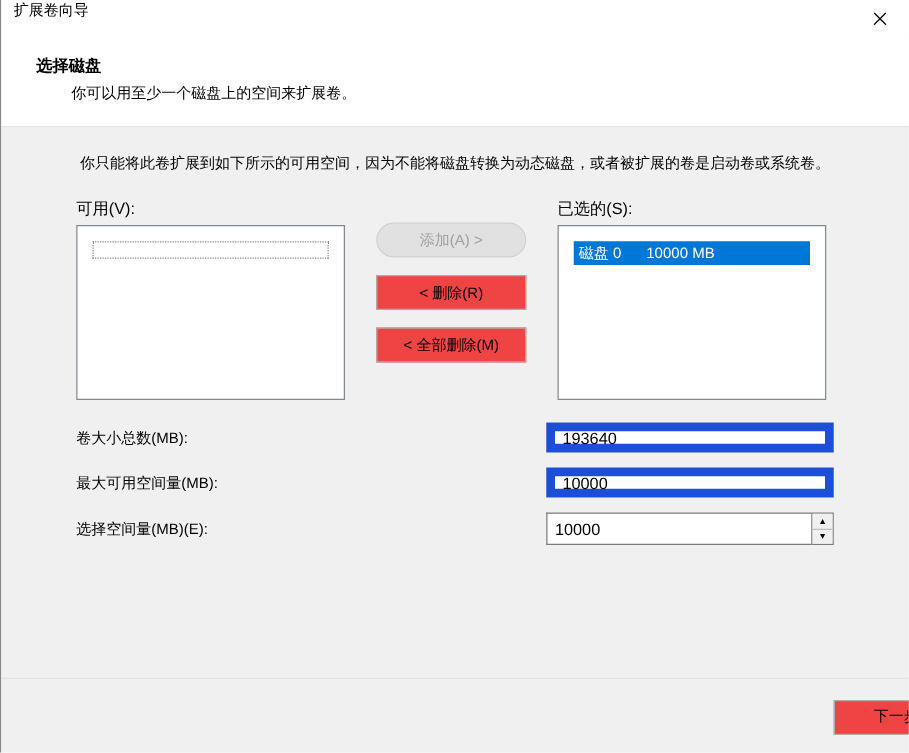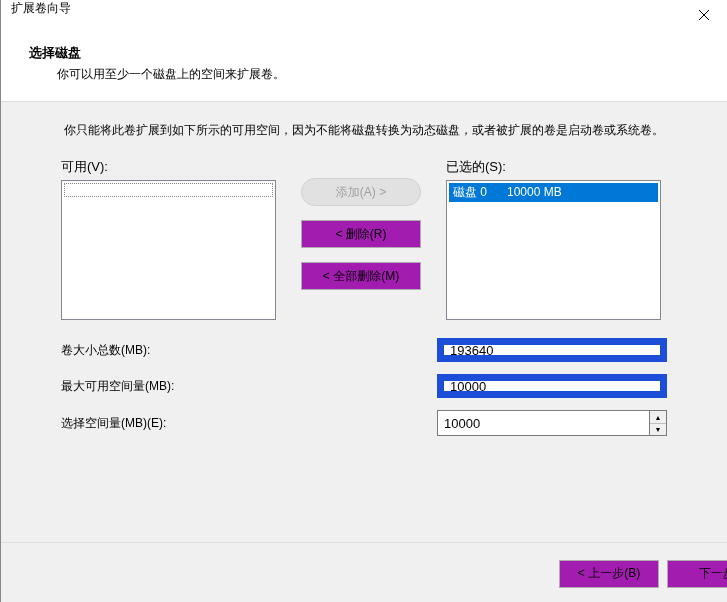--- a/index.html
+++ b/index.html
@@ -57,21 +57,21 @@
     display: flex;
     align-items: flex-start;
     margin-top: 18px;
   }
   .col-label { font-size: 13px; margin-bottom: 4px; }
   .listbox {
     width: 215px;
     height: 140px;
     background: #fff;
     border: 1px solid #828790;
-    padding: 2px;
+    padding: 12px;
     overflow: auto;
   }
   .listbox .lb-inner-sel {
     height: 14px;
     border: 1px dotted #888;
   }
   .listbox .item {
     padding: 1px 4px;
     white-space: pre;
   }
@@ -84,21 +84,21 @@
     width: 150px;
     display: flex;
     flex-direction: column;
     align-items: center;
     gap: 14px;
     margin: 20px 10px 0 10px;
   }
   .btn {
     min-width: 120px;
     height: 28px;
-    background: #a21caf;
+    background: #ef4444;
     border: 1px solid #adadad;
     font-family: inherit;
     font-size: 12px;
     padding: 0 10px;
     display: inline-flex;
     align-items: center;
     justify-content: center;
   }
   .btn.disabled {
     color: #a0a0a0;
@@ -226,15 +226,14 @@
       <input class="spinner-input" value="10000" style="">
       <div class="spin-btns">
         <div>▲</div>
         <div>▼</div>
       </div>
     </div>
   </div>
 </div>
 
 <div class="footer">
-  <button class="btn">&lt; 上一步(B)</button>
   <button class="btn next">下一步</button>
 </div>
 
 </body></html>

